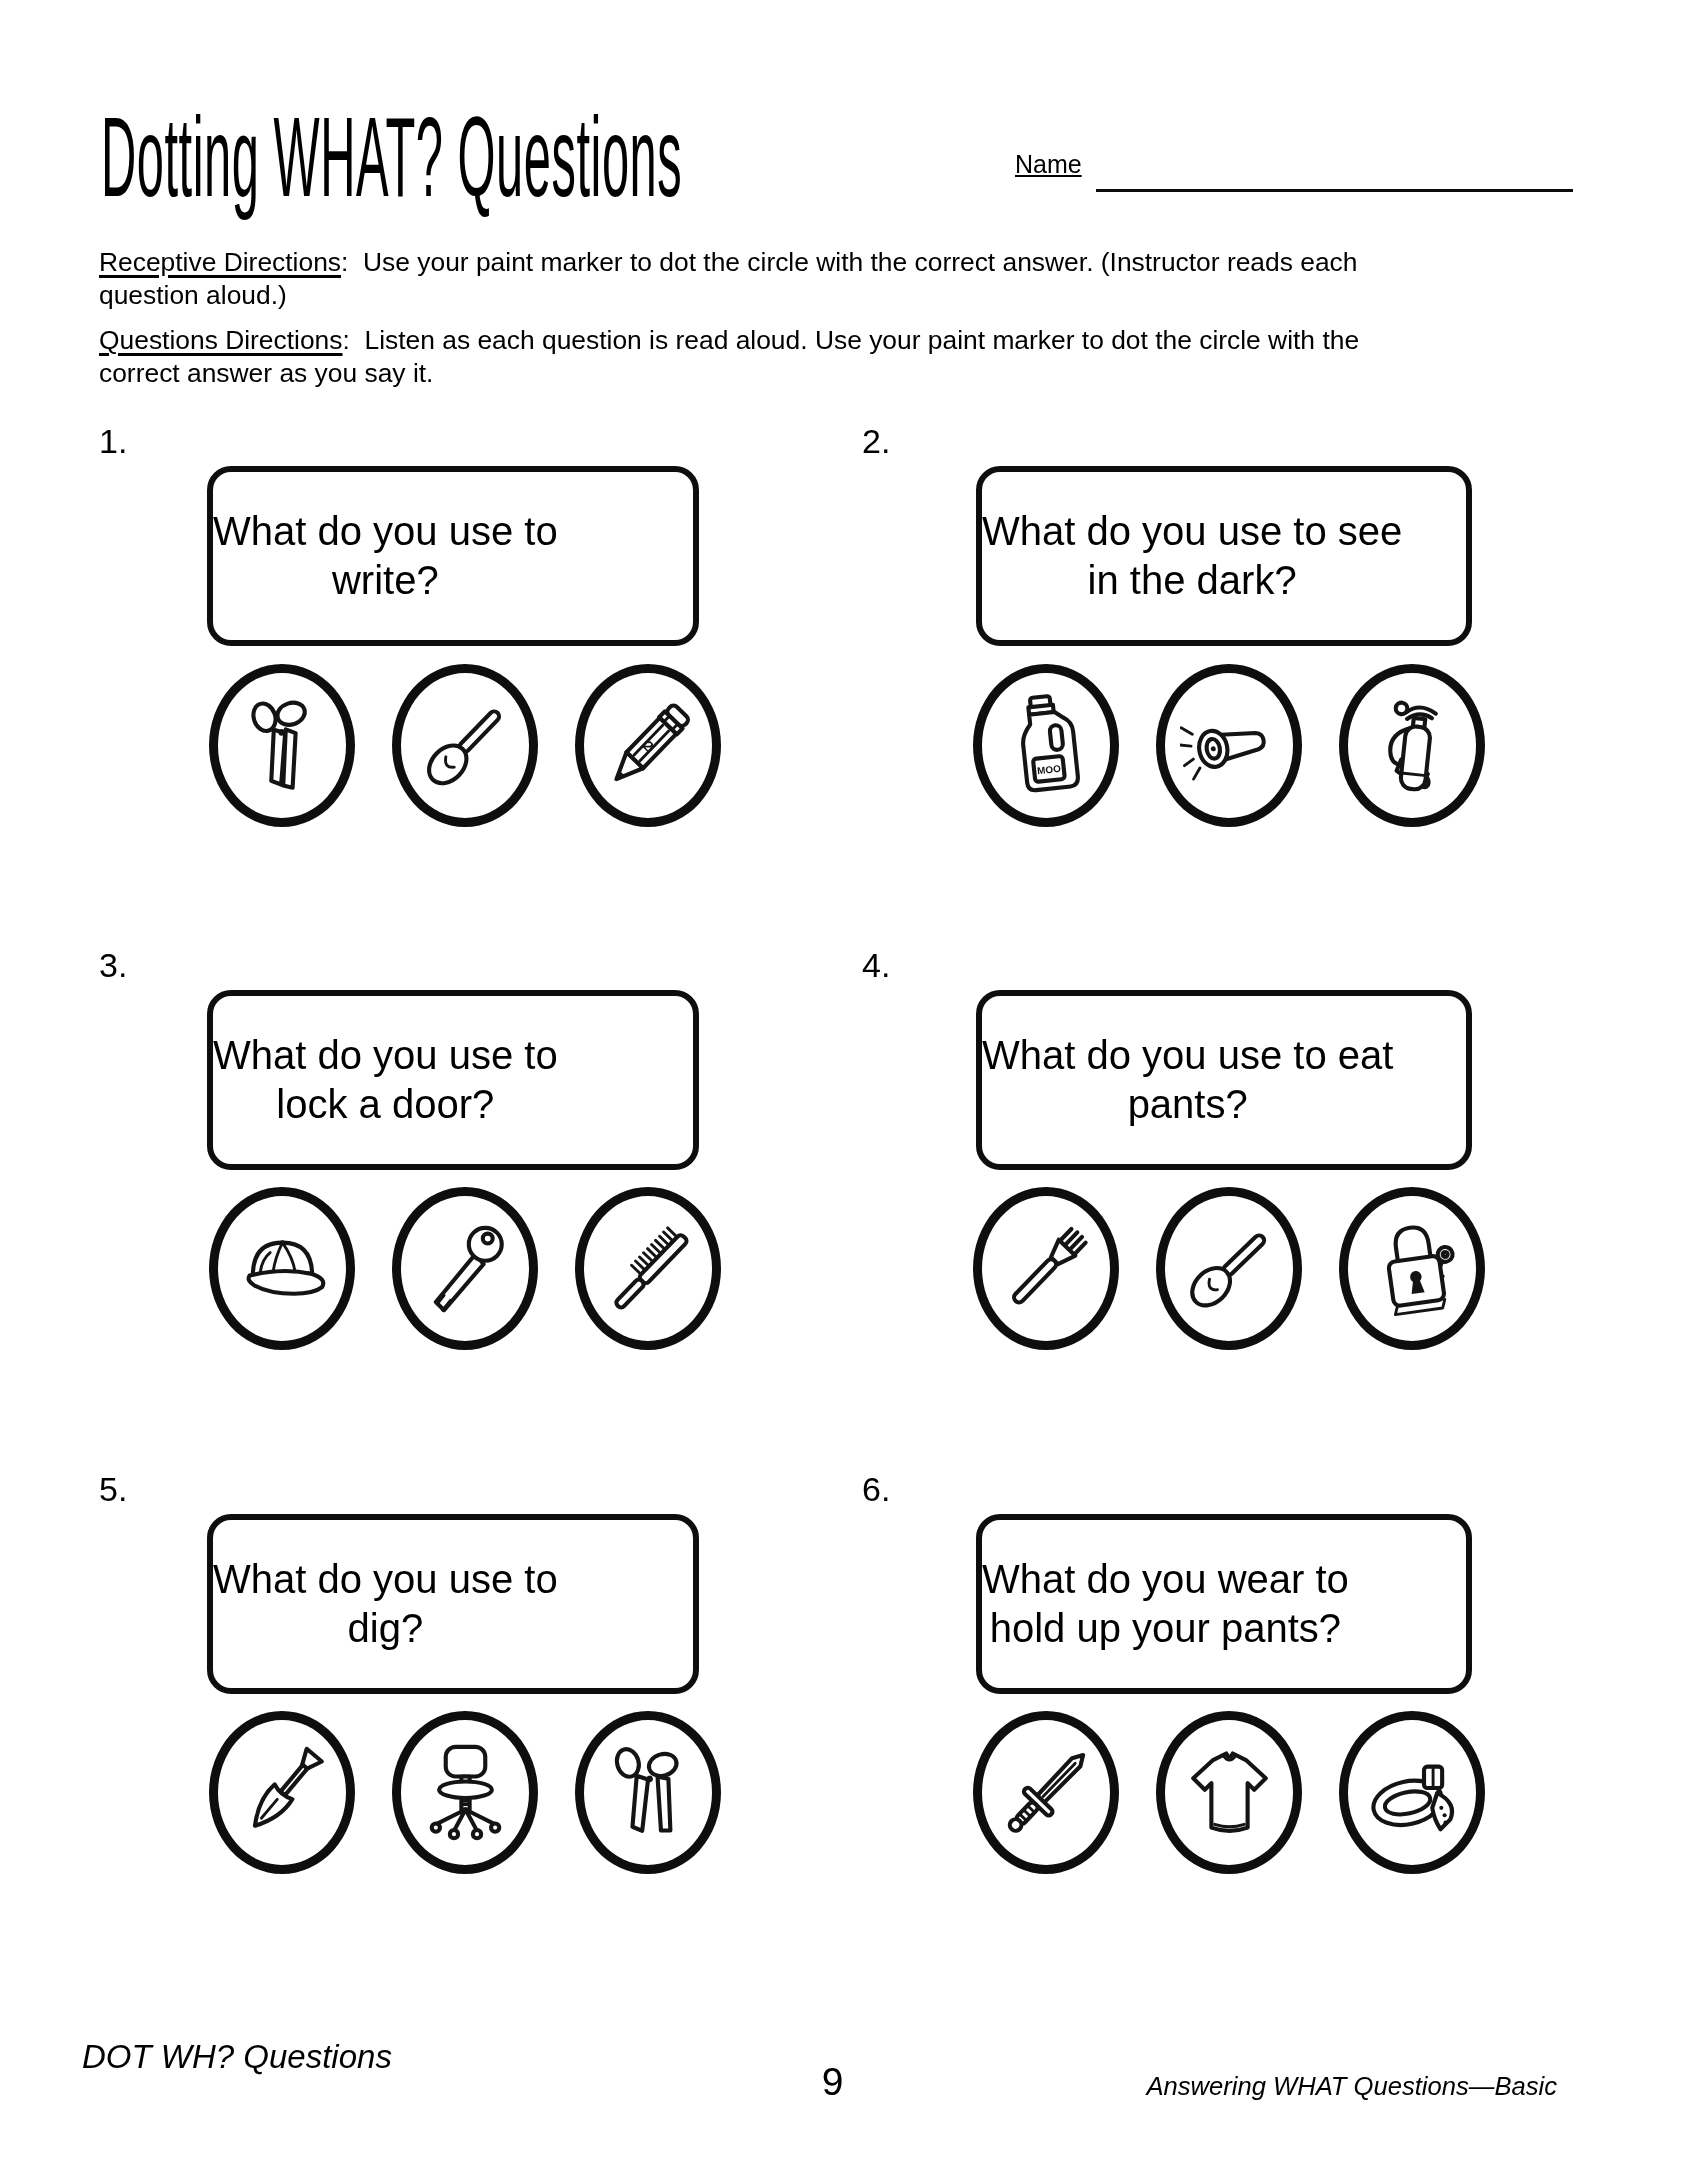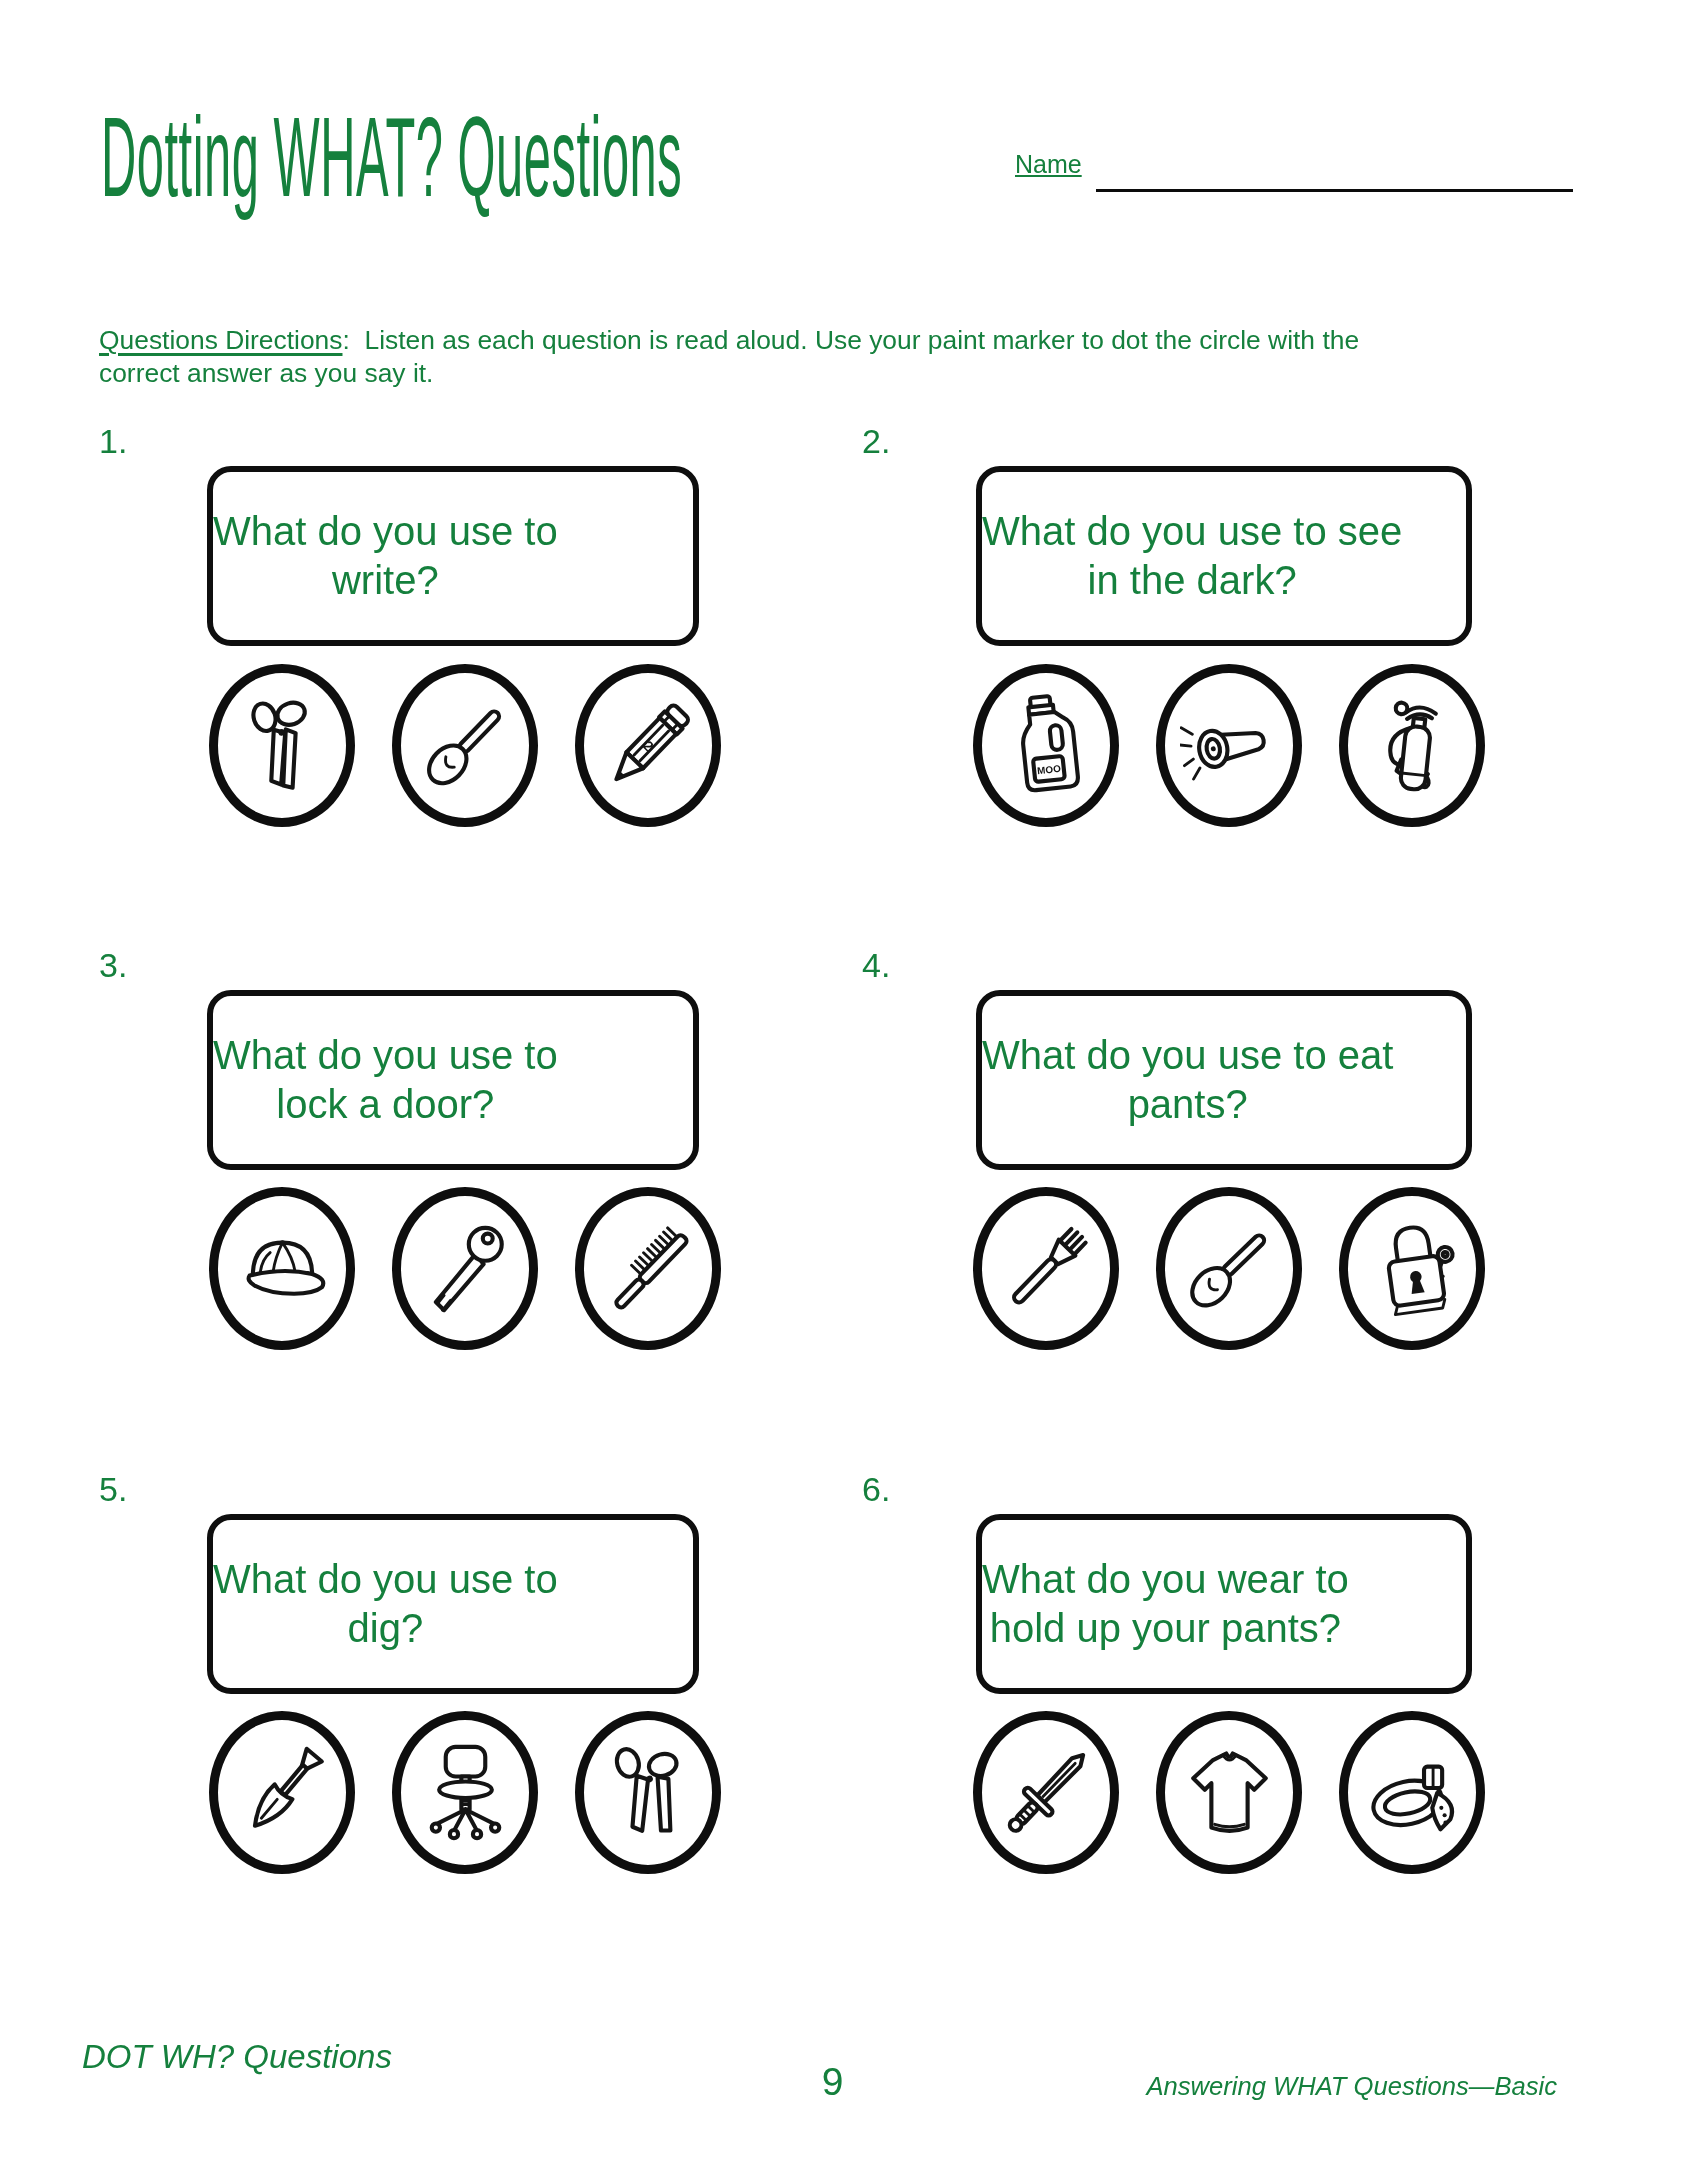--- a/index.html
+++ b/index.html
@@ -1,19 +1,19 @@
 <!DOCTYPE html>
 <html style="font-size:13.6px"><head>
 <meta charset="utf-8">
 <style>
   html,body { margin:0; padding:0; background:#e8e8e8; }
   .page {
     position:relative; width:1685px; height:2181px; margin:0 auto;
     background:#ffffff; overflow:hidden;
-    font-family:"Liberation Sans", sans-serif; color:#15803d;
+    font-family:"Liberation Sans", sans-serif; color:#000000;
   }
   
   .title {
     position:absolute; left:101px; top:101px;
     font-size:80px; line-height:1; letter-spacing:0.9px; white-space:nowrap;
     transform:scale(0.61,1.42); transform-origin:0 0; font-weight:400;
   }
   .name-wrap { position:absolute; left:1015px; top:150px; }
   .name-label { font-size:25px;text-decoration:underline; }
   .name-line { position:absolute; left:1096px; top:189px; width:477px; height:3.4px; background:#0c0c0c; }
@@ -64,20 +64,22 @@
 <body>
 
 <div class="page">
 
   <div class="title">Dotting WHAT? Questions</div>
   <div class="name-wrap">
     <span class="name-label">Name</span>
   </div>
   <div class="name-line"></div>
 
+  <p class="directions dir-1"><span class="dir-label">Receptive Directions</span><span>:&nbsp; Use your paint marker to dot the circle with the correct answer. (Instructor reads each
+question aloud.)</span></p>
   <p class="directions dir-2"><span class="dir-label">Questions Directions</span><span>:&nbsp; Listen as each question is read aloud. Use your paint marker to dot the circle with the
 correct answer as you say it.</span></p>
 
   <div class="q-num col-l row-1">1.</div>
   <div class="q-box col-l row-1">
     <div class="q-text">What do you use to
 write?</div>
   </div>
   <div class="options col-l row-1">
     <div class="option">

